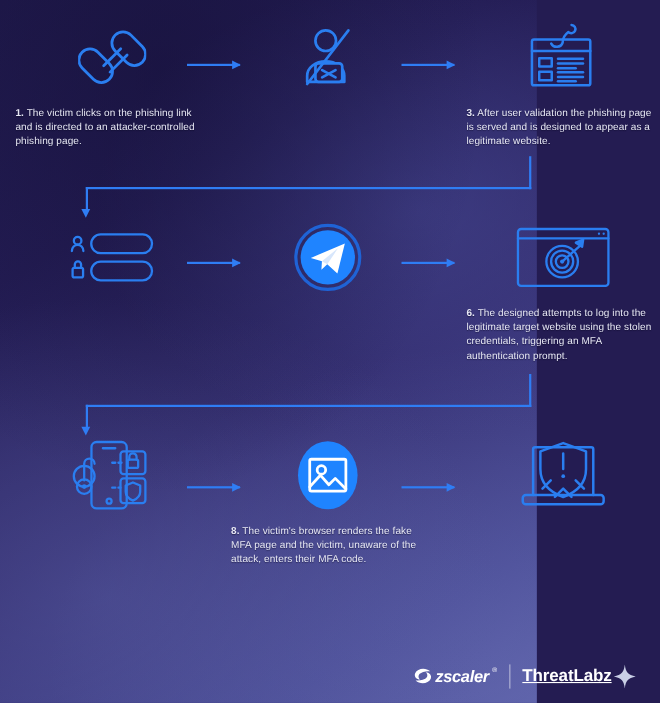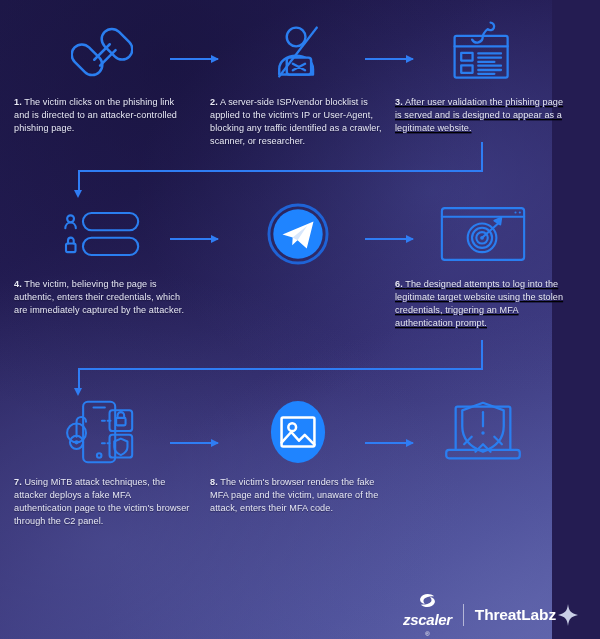--- a/index.html
+++ b/index.html
@@ -2,38 +2,38 @@
 <html><head>
 <meta charset="utf-8">
 <style>
   html,body{margin:0;padding:0;}
   body{
     width:600px;height:639px;overflow:hidden;
     font-family:"Liberation Sans","DejaVu Sans",sans-serif;
     background:#241c52;
   }
   .canvas{
-    position:relative;width:552px;height:639px;
+    position:relative;width:488px;height:639px;
     background:
       radial-gradient(ellipse 420px 300px at 78% 30%, rgba(72,74,150,.55) 0%, rgba(48,44,110,0) 70%),
       radial-gradient(ellipse 500px 380px at 20% 85%, rgba(86,90,160,.50) 0%, rgba(48,44,110,0) 72%),
       radial-gradient(ellipse 600px 420px at 95% 95%, rgba(104,110,180,.45) 0%, rgba(48,44,110,0) 70%),
       linear-gradient(150deg,#201a4d 0%, #241d55 28%, #342e70 58%, #484a94 85%, #5a5ea6 100%);
   }
   .vignette{
     position:absolute;inset:0;pointer-events:none;
     background:radial-gradient(ellipse 110% 110% at 30% 10%, rgba(20,15,55,.55) 0%, rgba(20,15,55,0) 55%);
   }
 
   
   .steps{position:absolute;left:0;top:0;width:600px;height:580px;}
   .step{position:absolute;width:176px;}
   .col1{left:14px;}
   .col2{left:210px;}
-  .col3{left:395px;text-decoration:underline;}
+  .col3{left:424px;}
   .row1{top:16px;}
   .row2{top:198px;}
   .row3{top:396px;}
 
   .iconwrap{
     height:72px;display:flex;align-items:center;justify-content:center;
     margin-bottom:8px;
   }
   .icon-svg{display:block;}
 
@@ -81,29 +81,29 @@
   .e2c{left:78px;top:368px;height:22px;}
   .e2head{left:73.5px;top:388px;}
 
   
   .footer{
     position:absolute;left:0;bottom:0;width:600px;height:48px;
     display:flex;align-items:center;justify-content:flex-end;
     padding-right:22px;box-sizing:border-box;gap:12px;
   }
   .brand{display:flex;align-items:center;gap:11px;}
-  .zs{display:flex;align-items:center;gap:3px;flex-direction:column;}
+  .zs{display:flex;gap:3px;}
   .zs-word{
     color:#ffffff;font-size:15px;font-weight:bold;font-style:italic;
     letter-spacing:-.02em;
   }
   .zs-reg{color:#ffffff;font-size:6px;vertical-align:super;}
   .divider{width:1px;height:22px;background:rgba(255,255,255,.55);}
   .tl{display:flex;align-items:center;gap:2px;}
-  .tl-word{color:#ffffff;font-size:15.5px;font-weight:bold;letter-spacing:-.01em;}
+  .tl-word{color:#ffffff;font-size:15.5px;font-weight:bold;letter-spacing:-.01em;text-decoration:underline;}
 </style>
 </head>
 <body>
 
 <div class="canvas">
   <div class="vignette"></div>
 
   <div class="conn conn-v e1a"></div>
   <div class="conn conn-h e1b"></div>
   <div class="conn conn-v e1c"></div>
@@ -144,24 +144,20 @@
       <div class="iconwrap">
         <svg class="icon-svg" width="60" height="60" viewBox="0 0 64 64">
           <g fill="none" stroke="#2a7ef0" stroke-width="2.6" stroke-linecap="round" stroke-linejoin="round">
             <circle cx="30" cy="16" r="10"></circle>
             <path d="M12 56v-6c0-8 8-14 18-14s18 6 18 14v6z"></path>
             <rect x="20" y="38" width="26" height="18" rx="3" fill="#241c52"></rect>
             <path d="M26.5 44.5 L39.5 51.5 M39.5 44.5 L26.5 51.5"></path>
             <line x1="52" y1="6" x2="12" y2="58" stroke-width="2.6"></line>
           </g>
         </svg>
-      </div>
-      <div class="steptext">
-        <span class="num">2.</span>
-        <span>A server-side ISP/vendor blocklist is applied to the victim's IP or User-Agent, blocking any traffic identified as a crawler, scanner, or researcher.</span>
       </div>
     </div>
 
     <div class="step col3 row1">
       <div class="iconwrap">
         <svg class="icon-svg" width="72" height="64" viewBox="0 0 76 66">
           <g fill="none" stroke="#2a7ef0" stroke-width="2.4" stroke-linecap="round" stroke-linejoin="round">
             <rect x="8" y="16" width="56" height="44" rx="2"></rect>
             <line x1="8" y1="27" x2="64" y2="27"></line>
             <rect x="15" y="34" width="12" height="8"></rect>
@@ -187,24 +183,20 @@
         <svg class="icon-svg" width="80" height="50" viewBox="0 0 84 52">
           <g fill="none" stroke="#2a7ef0" stroke-width="2.2" stroke-linecap="round" stroke-linejoin="round">
             <circle cx="9" cy="10" r="3.6"></circle>
             <path d="M3.5 20 c0-3.6 2.6-6 5.5-6 s5.5 2.4 5.5 6"></path>
             <rect x="22" y="4" width="58" height="18" rx="9"></rect>
             <rect x="4.2" y="36" width="10" height="9" rx="1.6"></rect>
             <path d="M6.3 36 v-3.2 a3 3 0 0 1 6 0 V36"></path>
             <rect x="22" y="30" width="58" height="18" rx="9"></rect>
           </g>
         </svg>
-      </div>
-      <div class="steptext">
-        <span class="num">4.</span>
-        <span>The victim, believing the page is authentic, enters their credentials, which are immediately captured by the attacker.</span>
       </div>
     </div>
 
     <div class="step col2 row2">
       <div class="iconwrap">
         <svg class="icon-svg" width="62" height="62" viewBox="0 0 64 64">
           <circle cx="32" cy="32" r="30" fill="none" stroke="#1f63d6" stroke-width="3"></circle>
           <circle cx="32" cy="32" r="25.5" fill="#1f84ff"></circle>
           <path d="M16 32.5 L48 19 L41 47 L31.5 38.5 L26 43.5 L26.5 35.5 Z" fill="#ffffff"></path>
           <path d="M26.5 35.5 L41.5 23.5 L31.5 38.5 Z" fill="#d7e6fb"></path>
@@ -248,24 +240,20 @@
             <circle cx="13" cy="46" r="2.2" fill="#2a7ef0" stroke="none"></circle>
             <rect x="48" y="12" width="24" height="22" rx="3"></rect>
             <rect x="55" y="20" width="10" height="8" rx="1.4"></rect>
             <path d="M56.5 20 v-2.6 a3.5 3.5 0 0 1 7 0 V20"></path>
             <rect x="48" y="38" width="24" height="24" rx="3"></rect>
             <path d="M60 42 l7 3 v6 c0 4.5 -3.5 7 -7 8.5 c-3.5 -1.5 -7 -4 -7 -8.5 v-6 z"></path>
             <path d="M40 23 h10 M40 47 h8" stroke-dasharray="3 3"></path>
           </g>
         </svg>
       </div>
-      <div class="steptext">
-        <span class="num">7.</span>
-        <span>Using MiTB attack techniques, the attacker deploys a fake MFA authentication page to the victim's browser through the C2 panel.</span>
-      </div>
     </div>
 
     <div class="step col2 row3">
       <div class="iconwrap">
         <svg class="icon-svg" width="58" height="66" viewBox="0 0 60 68">
           <ellipse cx="30" cy="34" rx="28" ry="32" fill="#1f84ff"></ellipse>
           <g fill="none" stroke="#ffffff" stroke-width="2.6" stroke-linecap="round" stroke-linejoin="round">
             <rect x="13" y="19" width="34" height="30" rx="1.5"></rect>
             <circle cx="24" cy="29" r="4"></circle>
             <path d="M13 45 l10 -11 l8 9 l6 -6 l10 10"></path>

